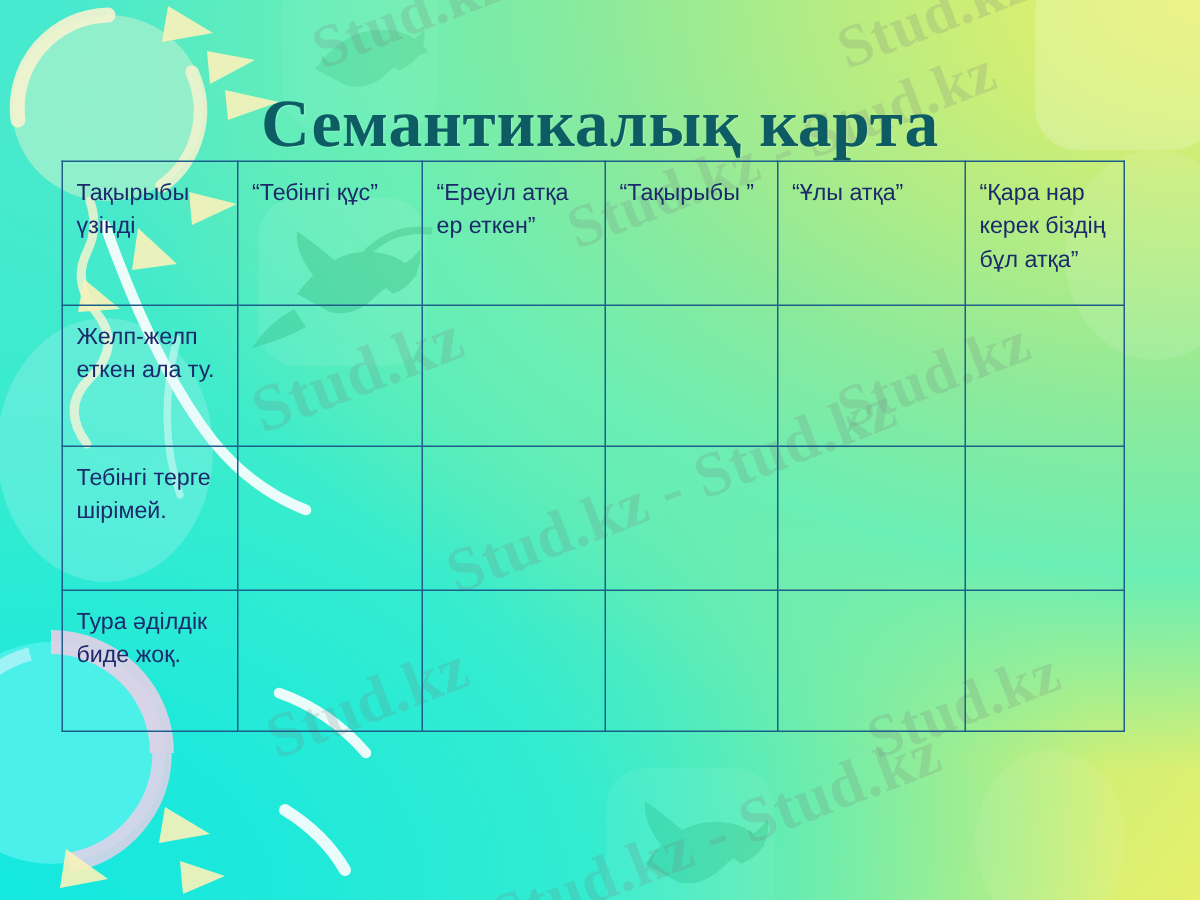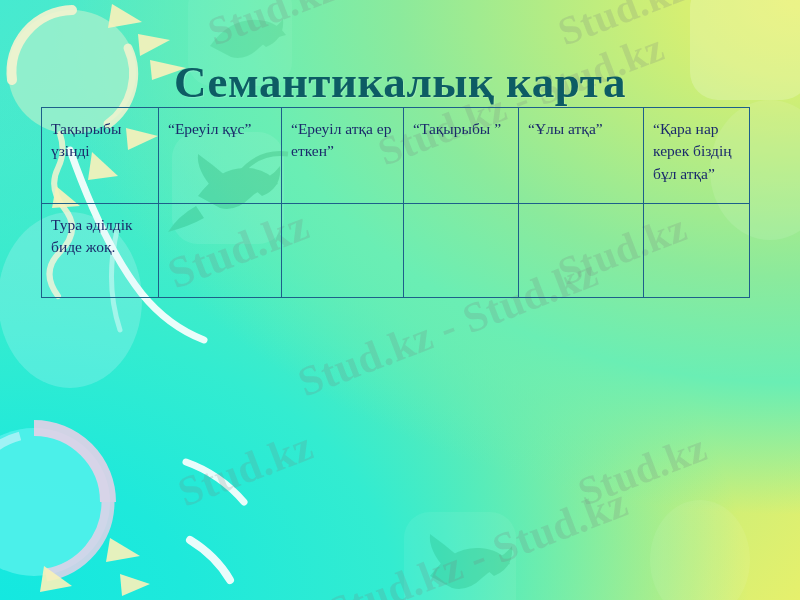--- a/index.html
+++ b/index.html
@@ -94,21 +94,21 @@
     left: 41px;
     top: 107px;
     width: 708px;
     border-collapse: collapse;
     table-layout: fixed;
   }
   #sem-table td {
     border: 1px solid #1d5f8a;
     vertical-align: top;
     padding: 10px 8px 6px 9px;
-    font-family: Liberation Serif, serif;
+    font-family: Liberation Sans, sans-serif;
     font-size: 15.5px;
     line-height: 1.45;
     color: #1b2a6b;
     background: transparent;
   }
   #sem-table td.hdr { height: 96px; }
   #sem-table tr.body-row td { height: 94px; }
   #sem-table tr.body-row.r2 td { height: 96px; }
 
   
@@ -221,29 +221,45 @@
       <col class="c0">
         <col class="c1">
         <col class="c2">
       <col class="c3">
         <col class="c4">
         <col class="c5">
     </colgroup>
     <tbody>
       <tr>
         <td class="hdr">Тақырыбы үзінді</td>
-        <td class="hdr">“Ереуіл құс”</td>
+        <td class="hdr">“Тебінгі құс”</td>
         <td class="hdr">“Ереуіл атқа ер еткен”</td>
         <td class="hdr">“Тақырыбы ”</td>
         <td class="hdr">“Ұлы атқа”</td>
         <td class="hdr">“Қара нар керек біздің бұл атқа”</td>
       </tr>
 
-
-
+      <tr class="body-row r0">
+        <td>Желп-желп еткен ала ту.</td>
+        <td></td>
+        <td></td>
+        <td></td>
+        <td></td>
+        <td></td>
+      </tr>
+
+
+      <tr class="body-row r2">
+        <td>Тебінгі терге шірімей.</td>
+        <td></td>
+        <td></td>
+        <td></td>
+        <td></td>
+        <td></td>
+      </tr>
 
 
       <tr class="body-row r4">
         <td>Тура әділдік биде жоқ.</td>
         <td></td>
         <td></td>
         <td></td>
         <td></td>
         <td></td>
       </tr>

